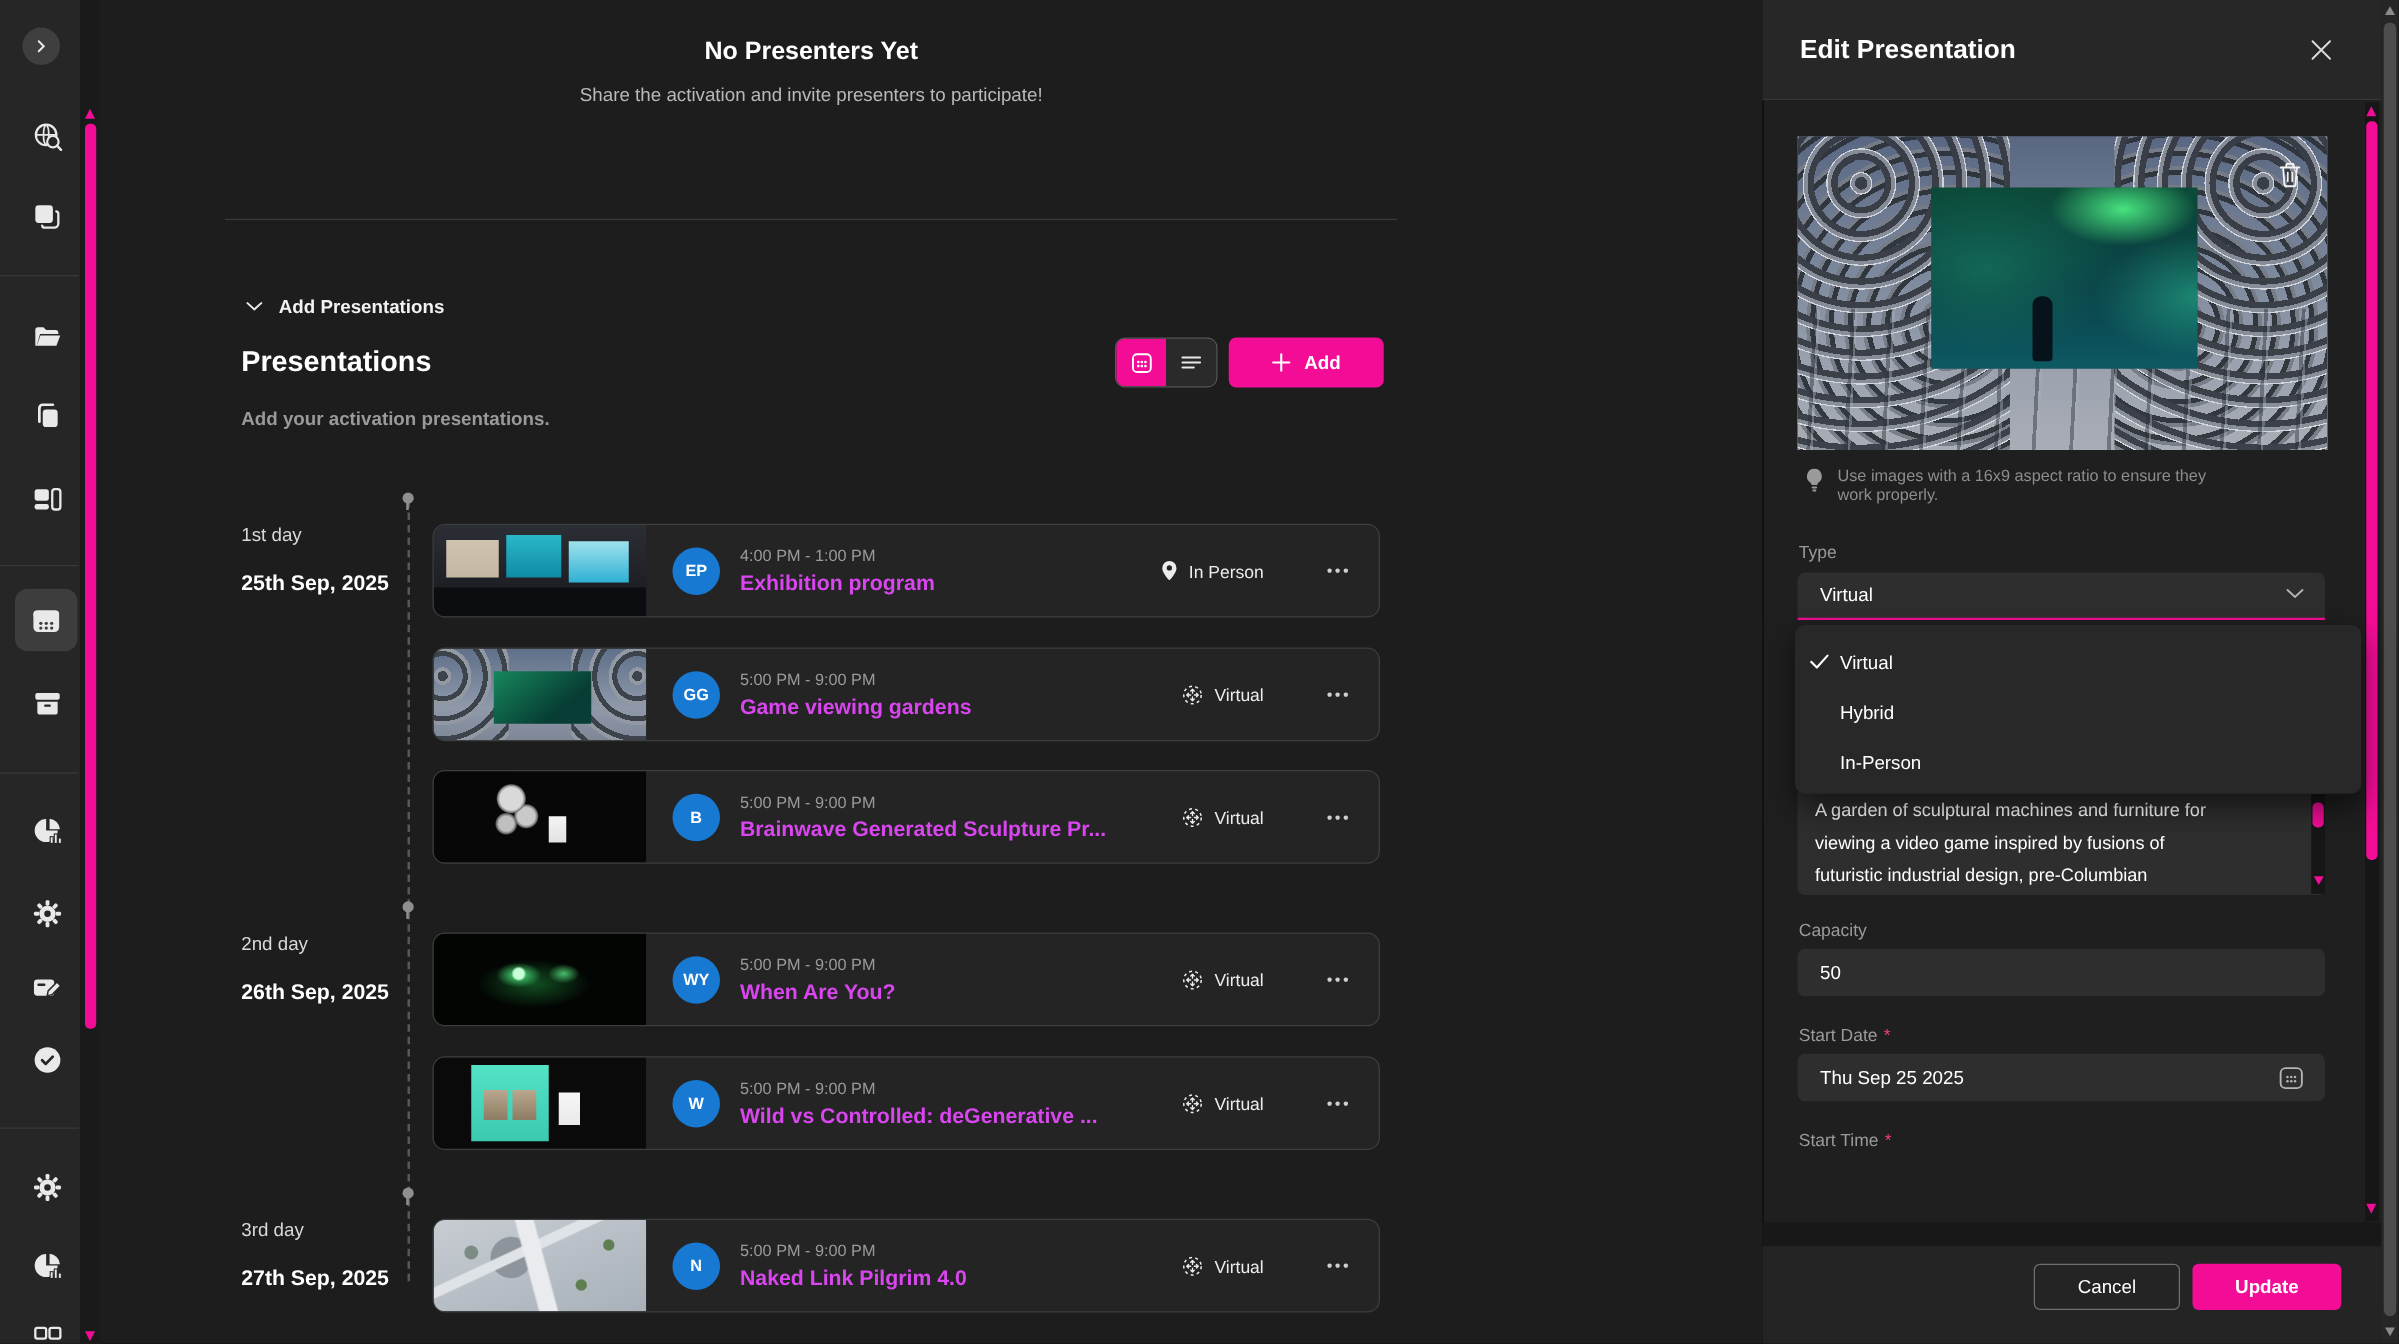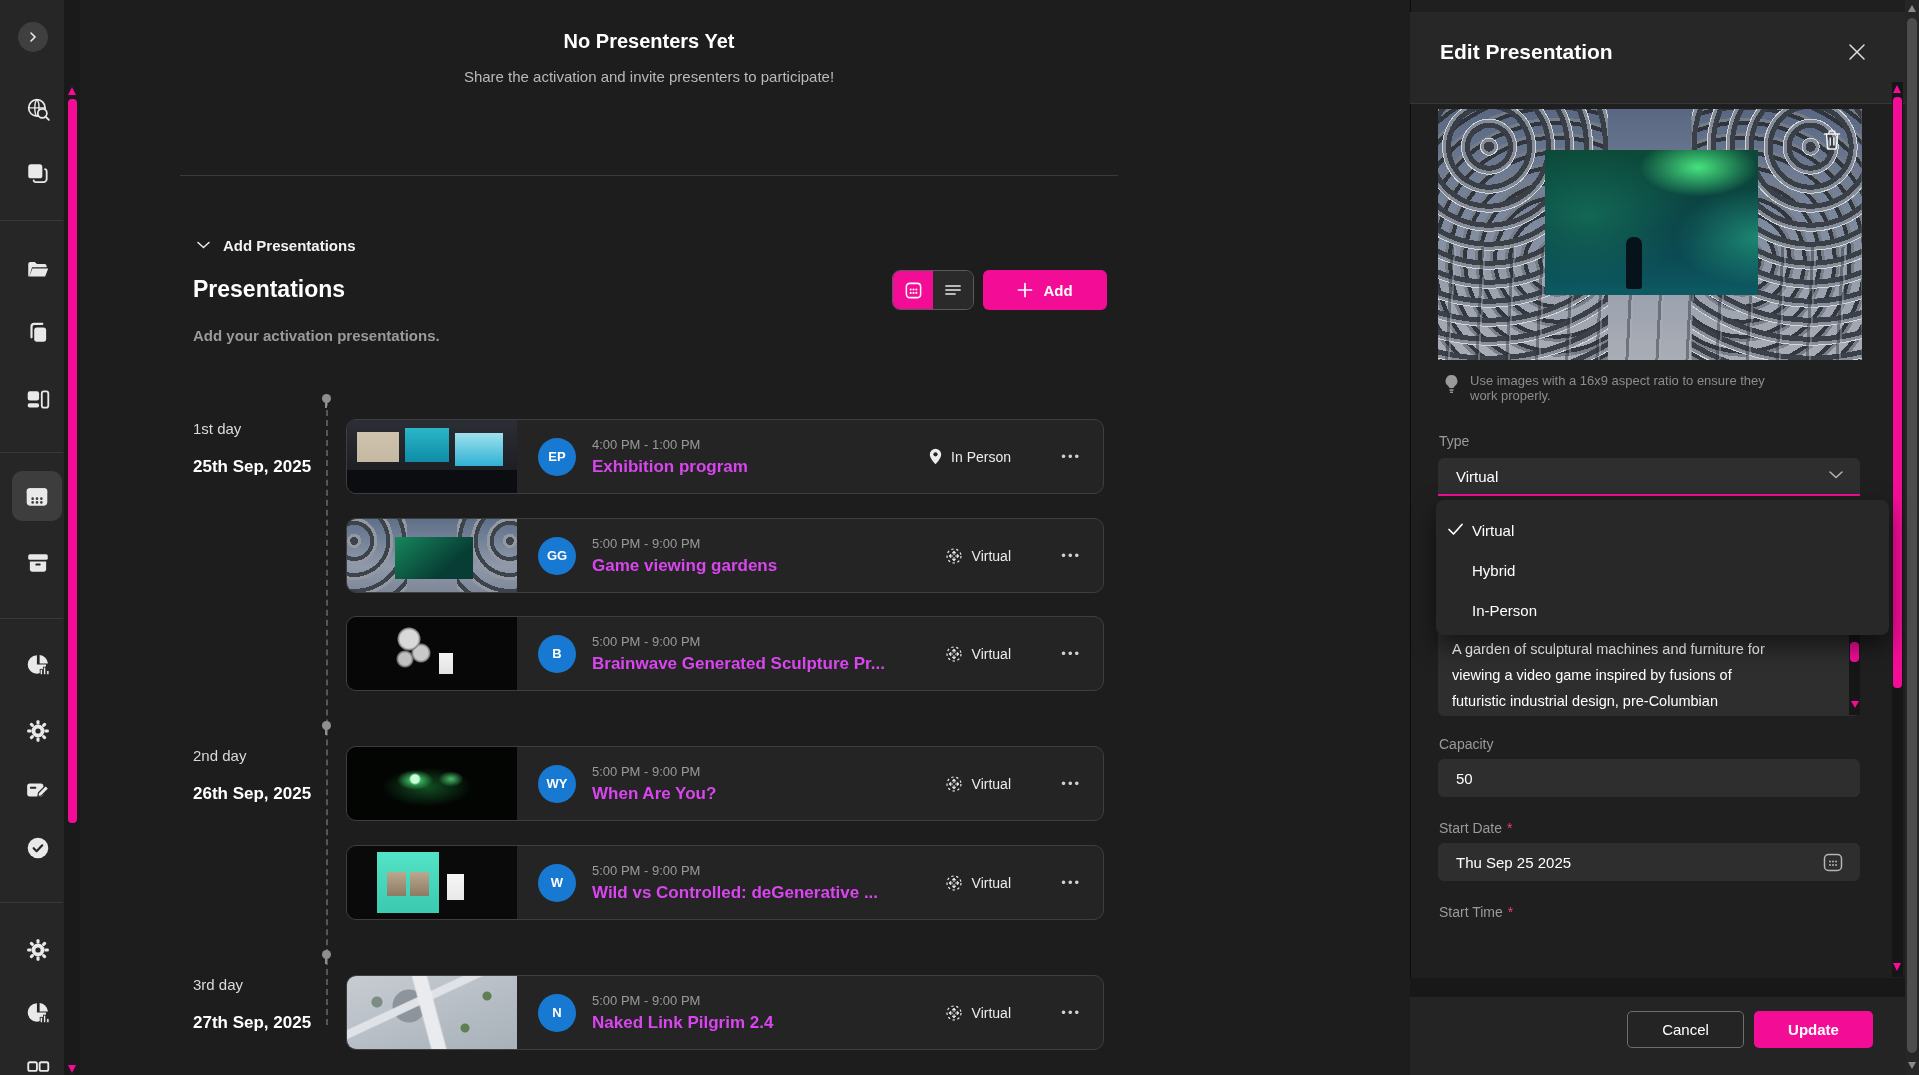--- a/index.html
+++ b/index.html
@@ -83,21 +83,21 @@
     radial-gradient(circle at 30px 26px, #7c8b84 0 5px, transparent 6px),
     radial-gradient(circle at 118px 52px, #5d7f52 0 4px, transparent 5px),
     radial-gradient(circle at 140px 20px, #5d7f52 0 4px, transparent 5px),
     linear-gradient(75deg, transparent 44%, #e9ebee 45% 52%, transparent 53%),
     linear-gradient(-25deg, transparent 58%, #dfe3e7 59% 64%, transparent 65%),
     radial-gradient(circle at 62px 30px, #8d949c 0 16px, transparent 17px),
     linear-gradient(160deg,#c7ccd2,#a8b1b9);}
 
   
   #panel{left:1410px;top:0;width:495px;height:1075px;background:#1f1f1f;border-left:1px solid #0c0c0c;}
-  #panel-header{left:1410px;top:12px;width:495px;height:92px;background:#272727;border-bottom:1px solid #363636;}
+  #panel-header{left:1410px;top:0;width:495px;height:80px;background:#272727;border-bottom:1px solid #363636;}
   .panel-title{position:absolute;left:30px;top:28px;color:#fff;font-size:21px;font-weight:bold;}
   .panel-close{position:absolute;right:38px;top:30px;width:20px;height:20px;cursor:pointer;}
 
   .hero{left:1438px;top:109px;width:424px;height:251px;overflow:hidden;position:absolute;background:linear-gradient(180deg,#596782 0%,#7d899d 45%,#9aa1ae 72%,#a9adb5 100%);}
   .roots{position:absolute;top:0;height:100%;width:40%;opacity:.95;
     background:
       repeating-radial-gradient(circle at 30% 15%, #373c44 0 5px, #878e98 5px 8px, #d7dbe0 8px 9px, transparent 9px 19px),
       repeating-radial-gradient(circle at 70% 60%, #2e333a 0 4px, #767d87 4px 7px, transparent 7px 15px);}
   .roots.right{right:0;transform:scaleX(-1);}
   .icicles{position:absolute;bottom:0;left:0;width:100%;height:45%;opacity:.75;
@@ -435,21 +435,21 @@
       <span>Virtual</span>
     </div>
     <div class="dots">•••</div>
   </div>
 
   <div class="abs card" style="top:950px">
     <div class="thumb art-naked"></div>
     <div class="avatar">N</div>
     <div class="rowtext">
       <div class="rtime">5:00 PM - 9:00 PM</div>
-      <div class="rtitle">Naked Link Pilgrim 2.4</div>
+      <div class="rtitle">Naked Link Pilgrim 4.0</div>
     </div>
     <div class="mode">
       <svg width="18" height="18" viewBox="0 0 18 18">
           <circle cx="9" cy="9" r="7" fill="none" stroke="#ececec" stroke-width="1.2" stroke-dasharray="2.4 2.6"></circle>
           <path d="M9 4.5v3M7.6 5.8L9 4.4l1.4 1.4M9 13.5v-3M7.6 12.2L9 13.6l1.4-1.4M4.5 9h3M5.8 7.6L4.4 9l1.4 1.4M13.5 9h-3M12.2 7.6L13.6 9l-1.4 1.4" stroke="#ececec" stroke-width="1.1" fill="none" stroke-linecap="round" stroke-linejoin="round"></path>
         </svg>
       <span>Virtual</span>
     </div>
     <div class="dots">•••</div>
   </div>

